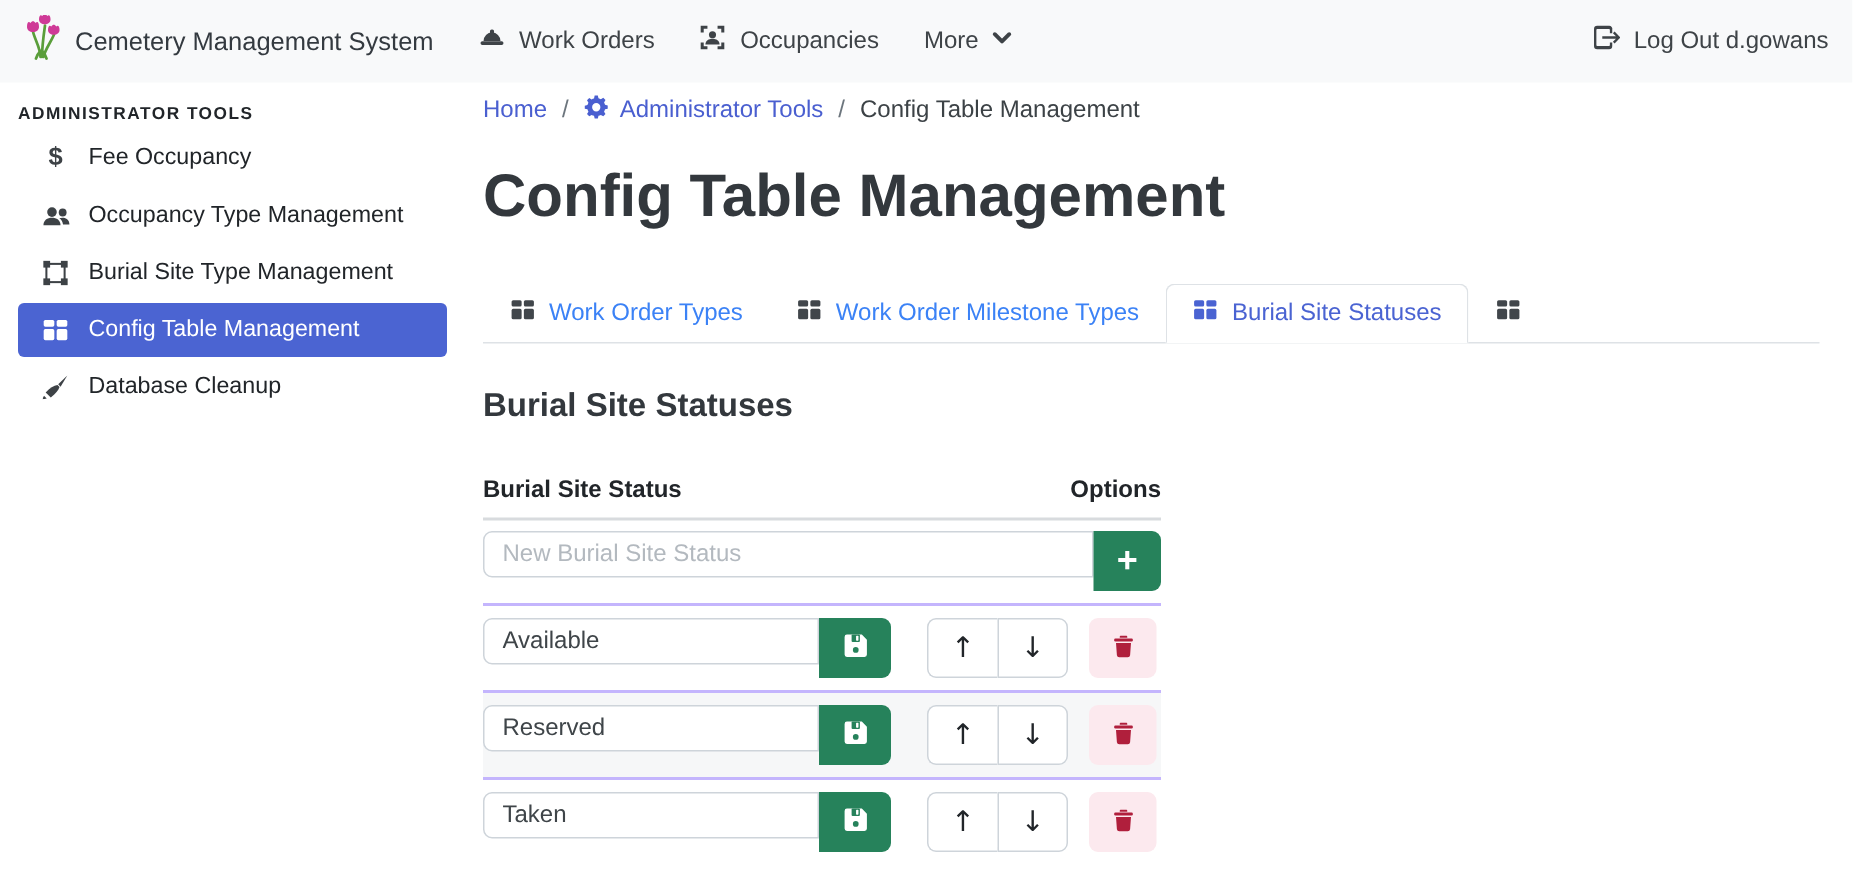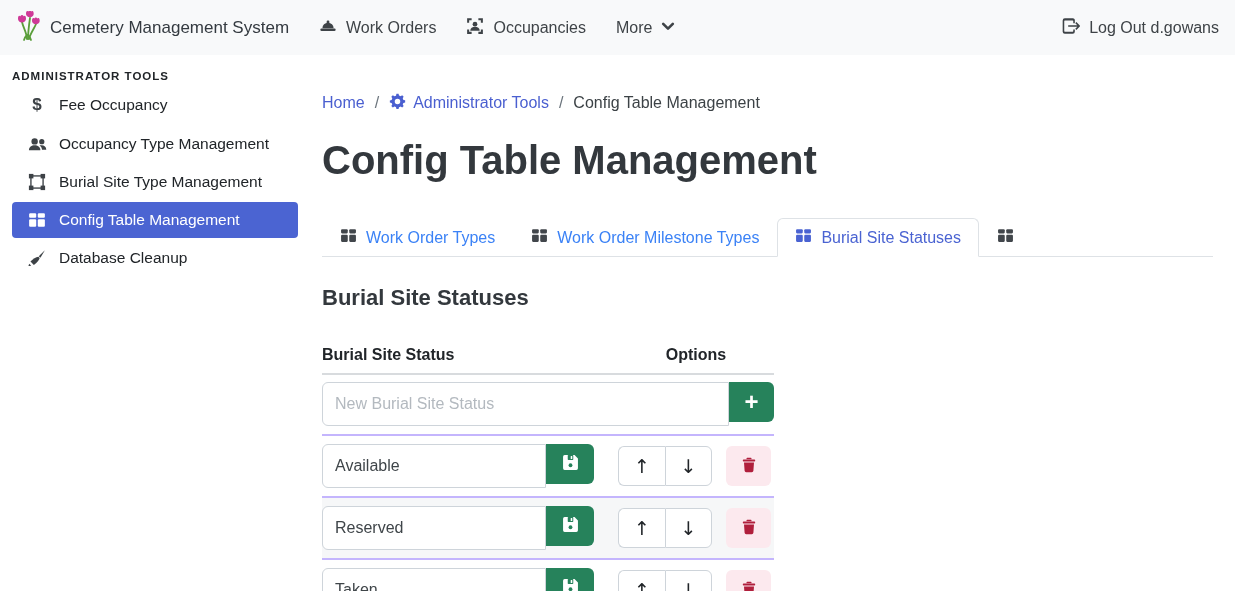--- a/index.html
+++ b/index.html
@@ -25,50 +25,50 @@
   .side-item { display:flex; align-items:center; gap:12px; margin:2px 12px;
     padding:9px 15px; font-size:15.5px; color:#212529; border-radius:4px; cursor:pointer; }
   .side-item .si-icon { width:20px; display:flex; justify-content:center; color:#3d4246; }
   .side-item.active { background:#4b64d2; color:#fff; }
   .side-item.active .si-icon { color:#fff; }
   .dollar { font-size:17px; font-weight:700; }
 
   .content { flex:1; padding:7px 22px 0 12px; }
 
   
-  .breadcrumb { display:flex; align-items:center; gap:10px; font-size:16px; height:24px;margin-top:29px; }
+  .breadcrumb { display:flex; align-items:center; gap:10px; font-size:16px; height:24px; }
   .crumb-link { color:#4a5fd0; cursor:pointer; display:flex; align-items:center; gap:7px; }
   .crumb-sep { color:#6c757d; }
   .crumb-current { color:#3c4246; }
 
   
   h1.page-title { margin-top:16px; font-size:40px; line-height:58px; font-weight:600; color:#33383d; }
   .tabs { display:flex; margin-top:29px; border-bottom:1px solid #dee2e6; }
   .tab { display:flex; align-items:center; gap:9px; padding:8px 17px; font-size:16px;
     color:#3b82f6; cursor:pointer; border:1px solid transparent; margin-bottom:-1px;
     border-radius:6px 6px 0 0; }
   .tab .tab-icon { color:#41464b; }
   .tab.active { background:#fff; border-color:#dee2e6 #dee2e6 #fff; color:#4a63d2; }
   .tab.active .tab-icon { color:#4a63d2; }
 
   h2.section-title { margin-top:28px; font-size:22px; font-weight:700; color:#33383d; }
 
   
   .cfg-table { margin-top:25px; width:452px; }
   .cfg-head { display:grid; grid-template-columns:296px 156px; padding:10px 0 9px 0;
     border-bottom:2px solid #d8dbde; font-size:16px; font-weight:700; color:#212529; }
-  .cfg-head .opt-h { text-align:center; }
+  .cfg-head .opt-h { text-align:right; }
   .cfg-row { display:grid; grid-template-columns:296px 156px; padding:8px 0;
     border-top:2px solid #c4b5fd; align-items:center; }
   .cfg-row.first { border-top:none; }
   .cfg-row.striped { background:#f6f7f8; }
   .row-new { padding:7px 0 8px 0; }
 
   .input-group { display:flex; }
-  .txt { height:44px; border:1px solid #ced4da; border-radius:6px 0 0 6px;
+  .txt { height:31px; border:1px solid #ced4da; border-radius:6px 0 0 6px;
     font-size:16px; color:#3f4549; padding:0 12px; outline:none; min-width:0;
     font-family:"Liberation Sans","DejaVu Sans",sans-serif; background:#fff; }
   .txt::placeholder { color:#b3b9bf; }
   .grow { flex:1; }
   .w224 { width:224px; }
   .btn { border:none; cursor:pointer; display:flex; align-items:center; justify-content:center; }
   .btn-add { width:45px; height:40px; background:#26825b; color:#fff; border-radius:0 6px 6px 0;
     font-size:24px; font-weight:700; line-height:1; }
   .btn-save { width:48px; height:40px; background:#26825b; border-radius:0 6px 6px 0; }
   .opts { display:flex; align-items:center; gap:14px; }

